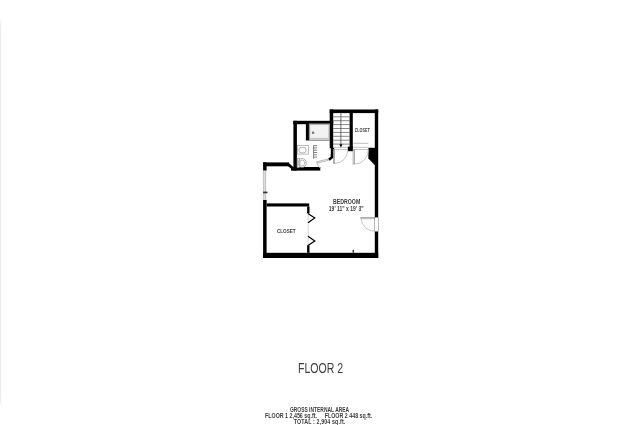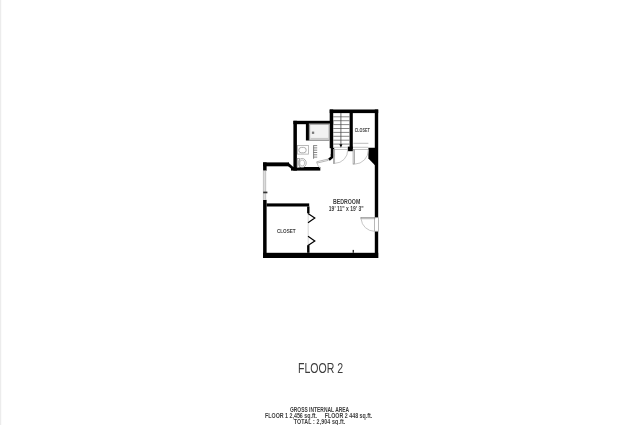--- a/index.html
+++ b/index.html
@@ -1,17 +1,17 @@
 <!DOCTYPE html>
 <html><head>
 <meta charset="utf-8">
 <style>
   html,body{margin:0;padding:0;background:#ffffff;}
   .page{position:relative;width:640px;height:425px;background:#ffffff;overflow:hidden;
-        font-family:"Liberation Sans", sans-serif;}
+        font-family:"Liberation Sans", sans-serif;border-radius:26px;}
   svg{position:absolute;left:0;top:0;}
   text{font-family:"Liberation Sans", sans-serif;fill:#3d3d3d;}
 </style>
 </head>
 <body>
 <div class="page">
 <svg width="640" height="425" viewBox="0 0 640 425">
 
   <rect x="0" y="0" width="640" height="425" fill="#ffffff"></rect>
 

